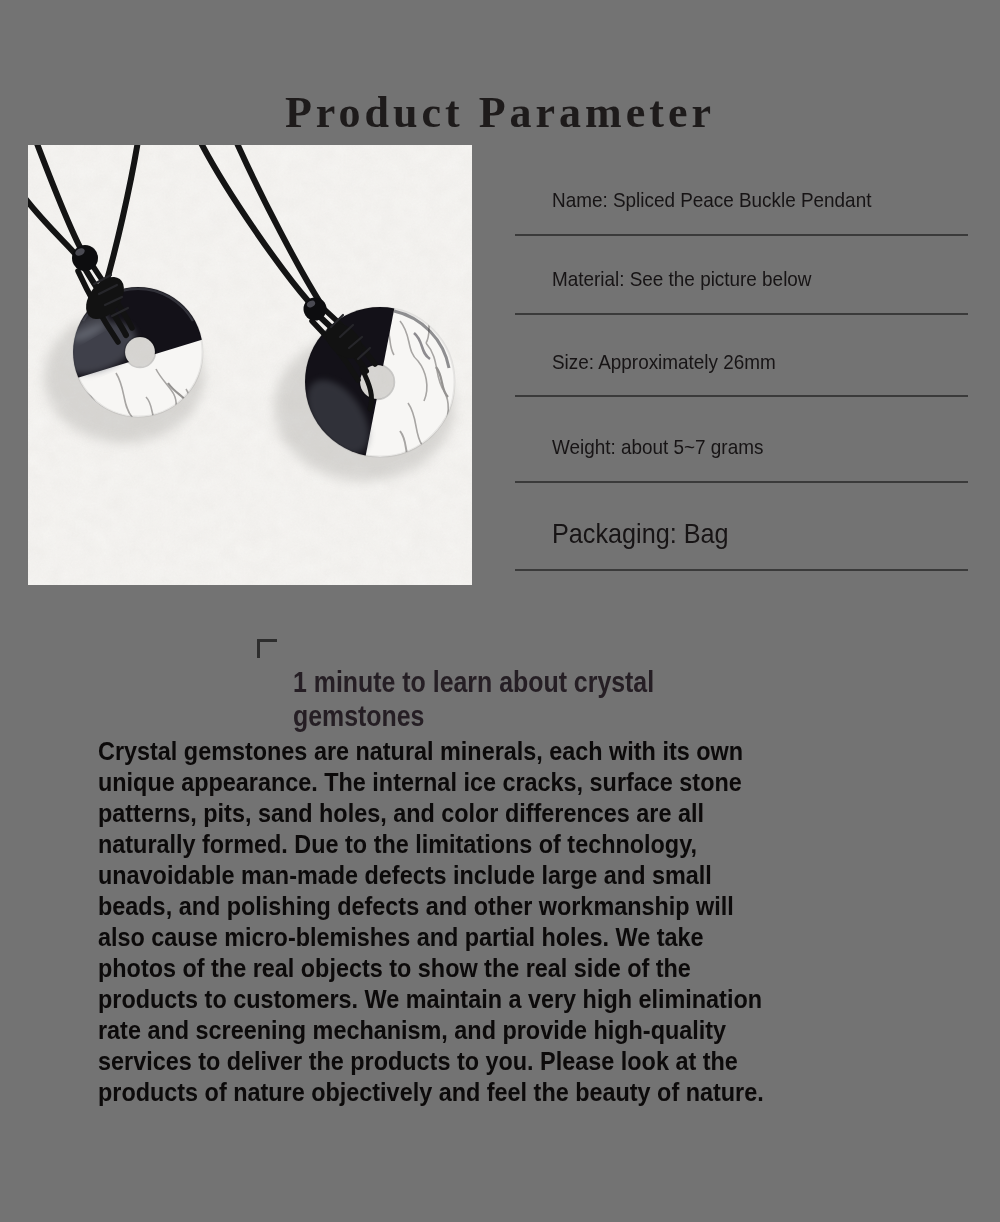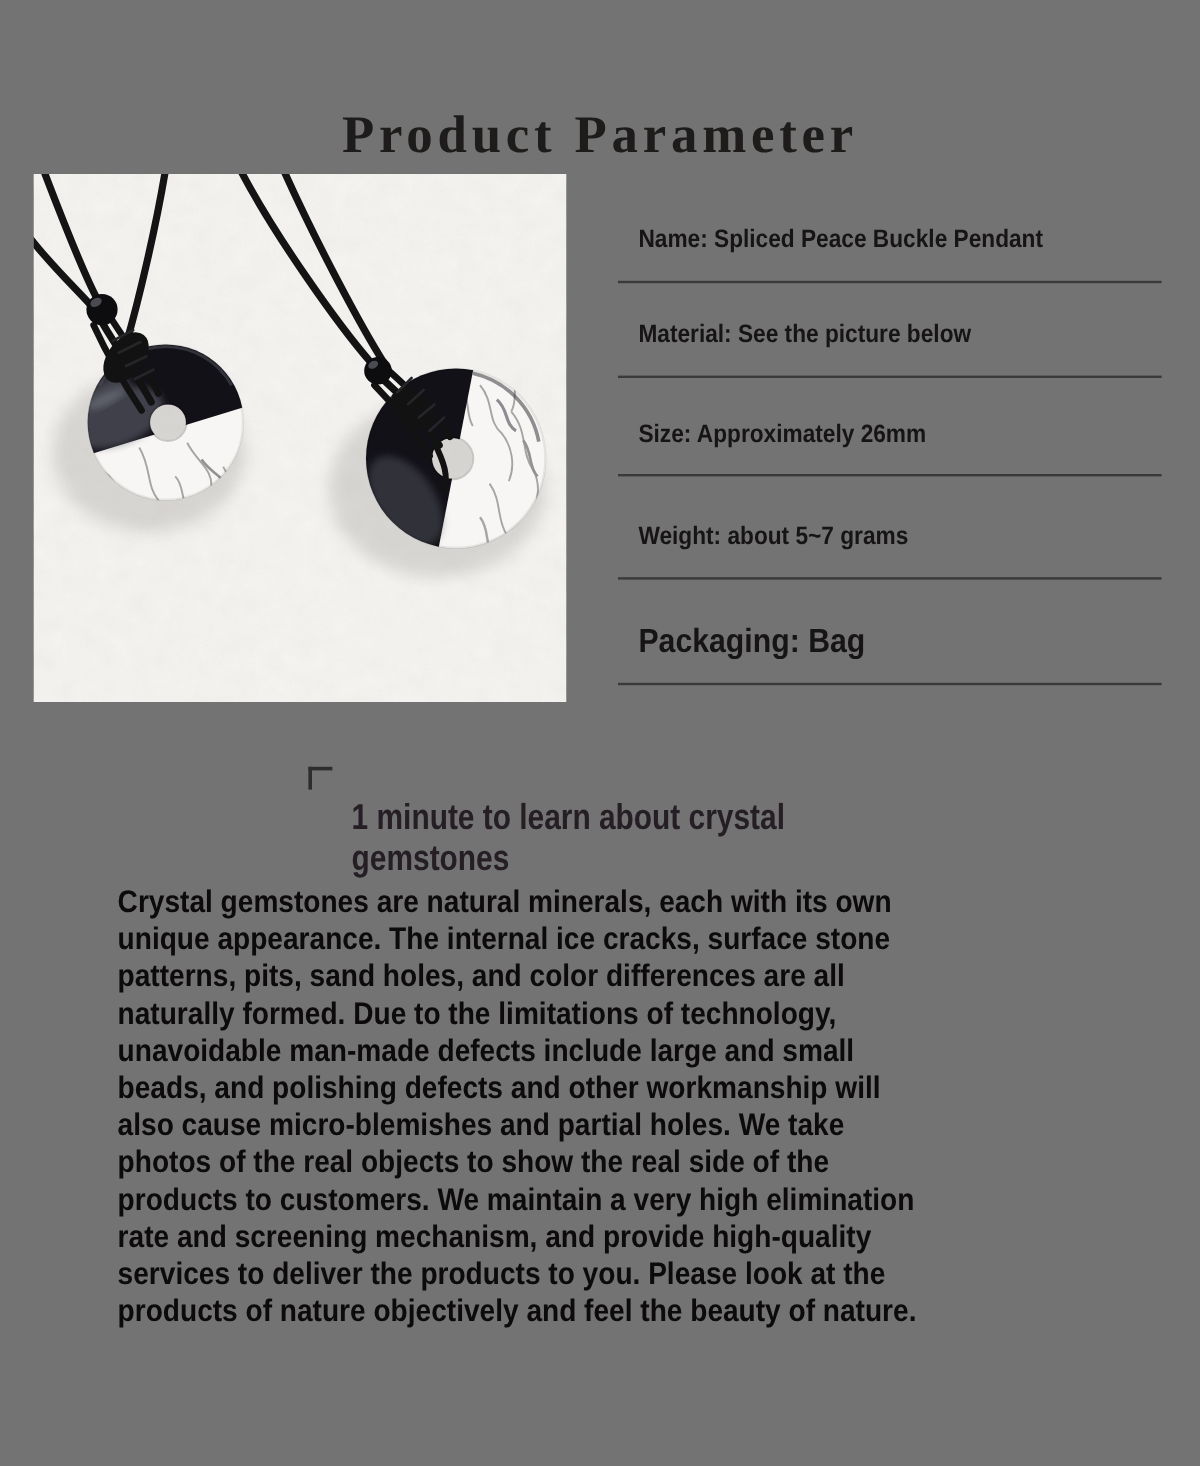--- a/index.html
+++ b/index.html
@@ -2,21 +2,21 @@
 <html><head>
 <meta charset="utf-8">
 <style>
   html,body{margin:0;padding:0;background:#ffffff;}
   .page{position:relative;width:1000px;height:1222px;background:#737373;overflow:hidden;
         font-family:"Liberation Sans",sans-serif;}
   .title{position:absolute;top:58px;left:0;width:1000px;text-align:center;
          font-family:"Liberation Serif",serif;font-weight:700;font-size:44px;
          letter-spacing:4px;color:#1e1b1b;white-space:nowrap;}
   .photo{position:absolute;left:28px;top:145px;width:444px;height:440px;}
-  .param-row{position:absolute;left:532px;font-weight:700;color:#171415;line-height:1;}
+  .param-row{position:absolute;left:552px;font-weight:400;color:#171415;line-height:1;}
   .param-row .inner{display:inline-block;transform:scaleX(0.9);transform-origin:0 0;white-space:nowrap;}
   .param-sm{font-size:21px;}
   .param-lg{font-size:28px;text-align:right;}
   .divider{position:absolute;left:515px;width:453px;height:2px;background:#3a3a3a;}
   .bracket{position:absolute;left:257px;top:639px;width:17px;height:16px;
            border-top:3px solid #2d2d2d;border-left:3px solid #2d2d2d;}
   .intro-heading{position:absolute;left:293px;top:640px;width:540px;
                  font-size:30px;font-weight:700;line-height:34px;color:#251e24;
                  transform:scaleX(0.83);transform-origin:0 0;}
   .desc{position:absolute;left:98px;top:736px;width:920px;

